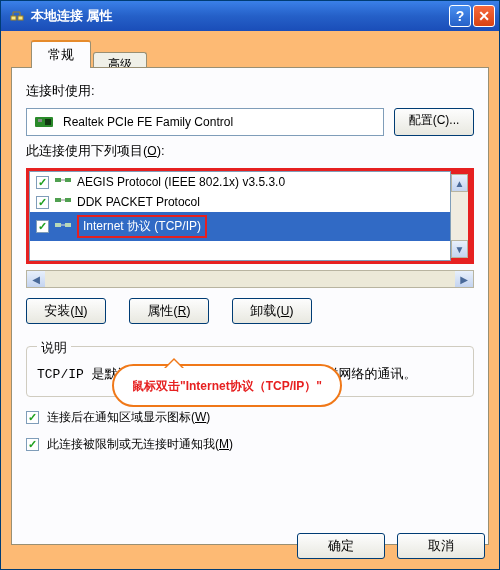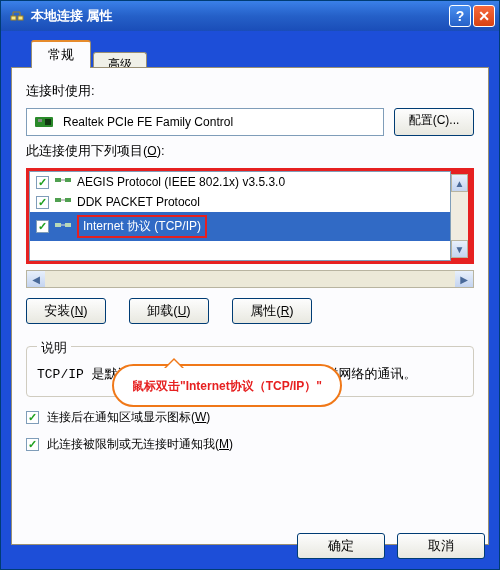--- a/index.html
+++ b/index.html
@@ -1,17 +1,17 @@
 <!DOCTYPE html>
 <html><head>
 <meta charset="utf-8">
 <style>
 * { box-sizing: border-box; margin: 0; padding: 0; font-family: "SimSun", Tahoma, sans-serif; font-size: 12px; }
 body { background: #fff; }
-.window { width: 500px; height: 570px; background: #1d4ed8; border: 1px solid #003c74; position: relative; }
+.window { width: 500px; height: 570px; background: #fdba74; border: 1px solid #003c74; position: relative; }
 .titlebar { height: 30px; background: linear-gradient(to bottom, #3a80e8 0%, #2560c8 50%, #1a4db8 100%); display: flex; align-items: center; padding: 0 4px 0 8px; color: #fff; font-weight: bold; }
 .titlebar-icon { width: 16px; height: 16px; margin-right: 6px; display: inline-flex; align-items: center; justify-content: center; }
 .title-text { flex: 1; font-size: 13px; }
 .titlebtn { width: 22px; height: 22px; margin-left: 2px; border: 1px solid #fff; border-radius: 3px; display: flex; align-items: center; justify-content: center; color: #fff; font-weight: bold; font-size: 14px; }
 .help-btn { background: linear-gradient(to bottom, #4a90f0, #2560c8); }
 .close-btn { background: linear-gradient(to bottom, #f86a3d, #d84212); }
 .tabs { display: flex; padding: 8px 10px 0 10px; margin-left: 20px; }
 .tab { padding: 4px 16px; background: #fcfcfe; border: 1px solid #998f73; border-bottom: none; border-radius: 3px 3px 0 0; margin-right: 2px; position: relative; cursor: pointer; font-size: 13px; }
 .tab.active { background: #fcfcfe; z-index: 2; top: 1px; border-top: 2px solid #e68b2c; }
 .tab.inactive { background: #f0f0e8; top: 13px; font-size: 12px; padding: 3px 14px; }
@@ -135,22 +135,22 @@
     </div>
 
     <div class="hscroll">
       <div class="hscroll-btn">◀</div>
       <div class="hscroll-track"></div>
       <div class="hscroll-btn">▶</div>
     </div>
 
     <div class="btn-row">
       <div class="btn">安装(<span class="u">N</span>)</div>
+      <div class="btn">属性(<span class="u">R</span>)</div>
       <div class="btn">卸载(<span class="u">U</span>)</div>
-      <div class="btn">属性(<span class="u">R</span>)</div>
     </div>
 
     <div class="fieldset">
       <span class="fieldset-legend">说明</span>
       <div class="desc">TCP/IP 是默认的广域网协议。它提供跨越多种互联网络的通讯。</div>
     </div>
 
     <div class="check-row">
       <span class="chk">✓</span>
       <span>连接后在通知区域显示图标(<span class="u">W</span>)</span>

